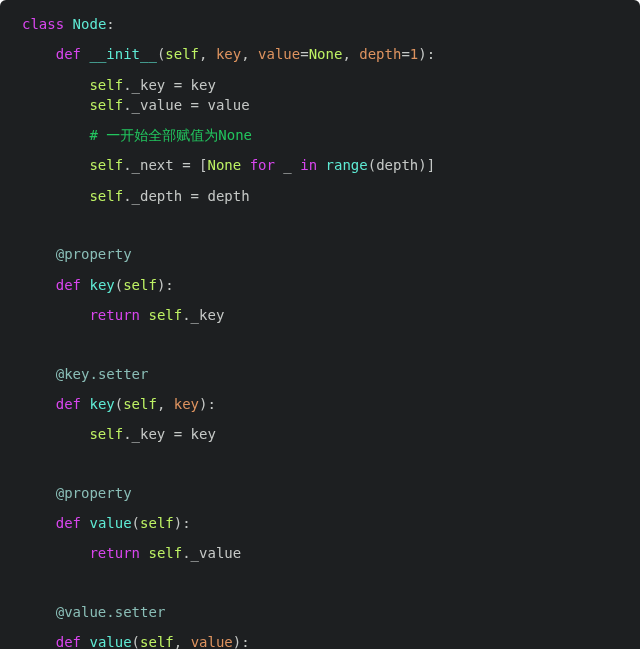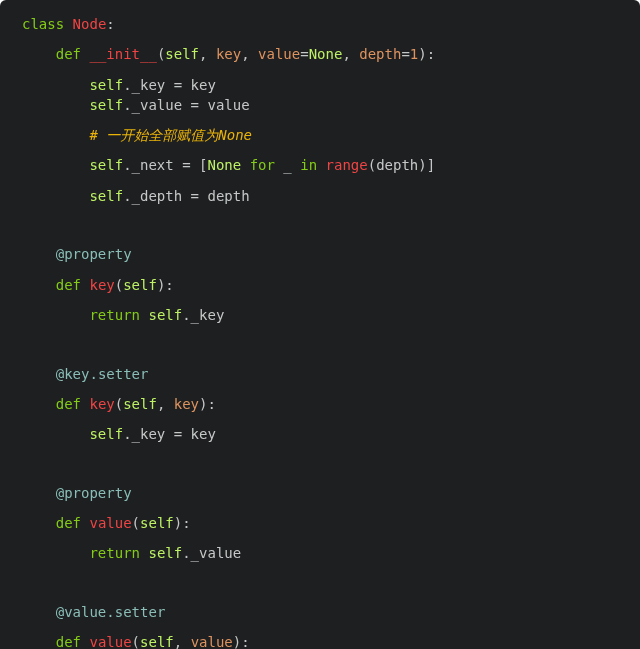--- a/index.html
+++ b/index.html
@@ -13,28 +13,28 @@
     font-family:"SFMono-Regular",Consolas,"Liberation Mono",Menlo,monospace;
     font-size:14px;
     line-height:1.45;
     color:#c5c8c6;
     position:relative;
     overflow:hidden;
   }
   .code-block pre{margin:0;white-space:pre;}
   .blank{height:10px;}
   .sep{height:18px;}
-  .t-key{color:#84cc16;}        
-  .t-name{color:#ef4444;}       
+  .t-key{color:#d946ef;}        
+  .t-name{color:#5eead4;}       
   .t-self{color:#bef264;}       
   .t-param{color:#de935f;}      
   .t-num{color:#de935f;}        
   .t-punc{color:#c5c8c6;}       
   .t-op{color:#c5c8c6;}         
-  .t-comment{color:#eab308;font-style:italic;}
+  .t-comment{color:#22c55e;}
   .t-decor{color:#8abeb7;margin-top:20px;}
 </style>
 </head>
 <body>
 
 <div class="code-block">
 <pre><span><span class="t-key">class</span> <span class="t-name">Node</span><span class="t-punc">:</span></span>
 <div class="blank"></div><span>    <span class="t-key">def</span> <span class="t-name">__init__</span><span class="t-punc">(</span><span class="t-self">self</span><span class="t-punc">, </span><span class="t-param">key</span><span class="t-punc">, </span><span class="t-param">value</span><span class="t-op">=</span><span class="t-self">None</span><span class="t-punc">, </span><span class="t-param">depth</span><span class="t-op">=</span><span class="t-num">1</span><span class="t-punc">)</span><span class="t-punc">:</span></span>
 <div class="blank"></div><span>        <span class="t-self">self</span><span class="t-punc">._key </span><span class="t-op">= </span><span class="t-punc">key</span></span>
 <span>        <span class="t-self">self</span><span class="t-punc">._value </span><span class="t-op">= </span><span class="t-punc">value</span></span>

